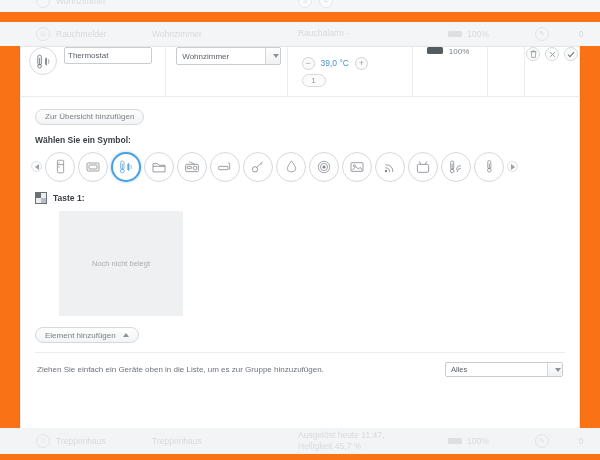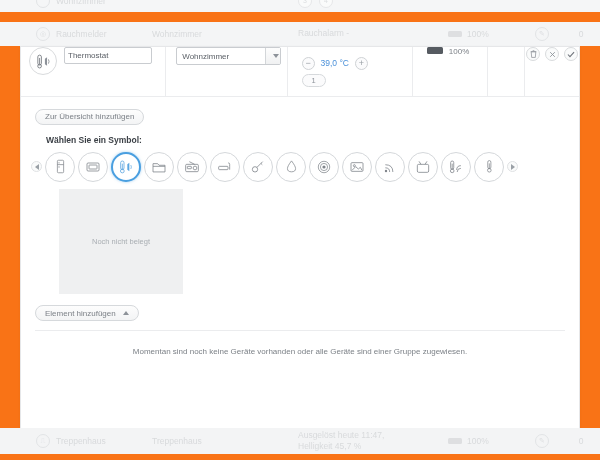--- a/index.html
+++ b/index.html
@@ -103,21 +103,21 @@
 
   
   .ov-wrap { padding:8px 0 0 14px; }
   .btn-pill {
     display:inline-flex;align-items:center;gap:7px;
     height:16px;padding:0 9px;border-radius:8px;
     border:1px solid #d6d9dc; background:linear-gradient(#fdfdfd,#f3f4f5);
     font-size:8px;color:#7c8187;
   }
 
-  .sec-title { font-size:8.5px;font-weight:bold;color:#3c4147;padding:10px 0 0 14px;margin-left:11px; }
+  .sec-title { font-size:8.5px;font-weight:bold;color:#3c4147;padding:10px 0 0 14px; }
 
   
   .carousel { display:flex;align-items:center;gap:3px;padding:7px 10px 0 10px; }
   .car-arrow {
     width:11px;height:11px;border-radius:50%;border:1px solid #e0e2e4;
     display:flex;align-items:center;justify-content:center;flex:none;background:#fafbfb;
   }
   .tri-l { width:0;height:0;border-top:3px solid transparent;border-bottom:3px solid transparent;border-right:4px solid #9aa0a6;}
   .tri-r { width:0;height:0;border-top:3px solid transparent;border-bottom:3px solid transparent;border-left:4px solid #9aa0a6;}
   .ico-circ {
@@ -377,35 +377,52 @@
           <circle cx="11.7" cy="18" r="2.9"></circle>
             <line x1="11.7" y1="7" x2="11.7" y2="16"></line>
         </svg>
       </span>
 
       <span class="car-arrow">
           <i class="tri-r"></i>
         </span>
     </div>
 
+    <div class="taste-hdr">
+      <span class="taste-ico">
+          <i></i>
+          <i></i>
+          <i></i>
+          <i></i>
+        </span>
+      <span class="taste-lbl">Taste 1:</span>
+    </div>
     <div class="drop-area">
       <span>Noch nicht belegt</span>
     </div>
 
     <div class="elem-wrap">
       <span class="btn-pill">
         <span>Element hinzufügen</span>
         <i class="tri-up"></i>
       </span>
     </div>
 
     <div class="divider"></div>
 
-
-    <div class="empty-msg">Momentan sind noch keine Geräte vorhanden oder alle Geräte sind einer Gruppe zugewiesen.</div>
+    <div class="hint-row">
+      <span class="hint-txt">Ziehen Sie einfach ein Geräte oben in die Liste, um es zur Gruppe hinzuzufügen.</span>
+      <span class="alles-select">
+        <span>Alles</span>
+        <span class="sel-arrow">
+            <i class="tri-down"></i>
+          </span>
+      </span>
+    </div>
+
   </div>
 
   <div class="ghost-row ghost-bot">
     <div class="g-c1">
       <div class="g-circ">⎍</div>
       <span>Treppenhaus</span>
     </div>
     <div class="g-c2">Treppenhaus</div>
     <div class="g-c3">
       <div>Ausgelöst heute 11:47,</div>

